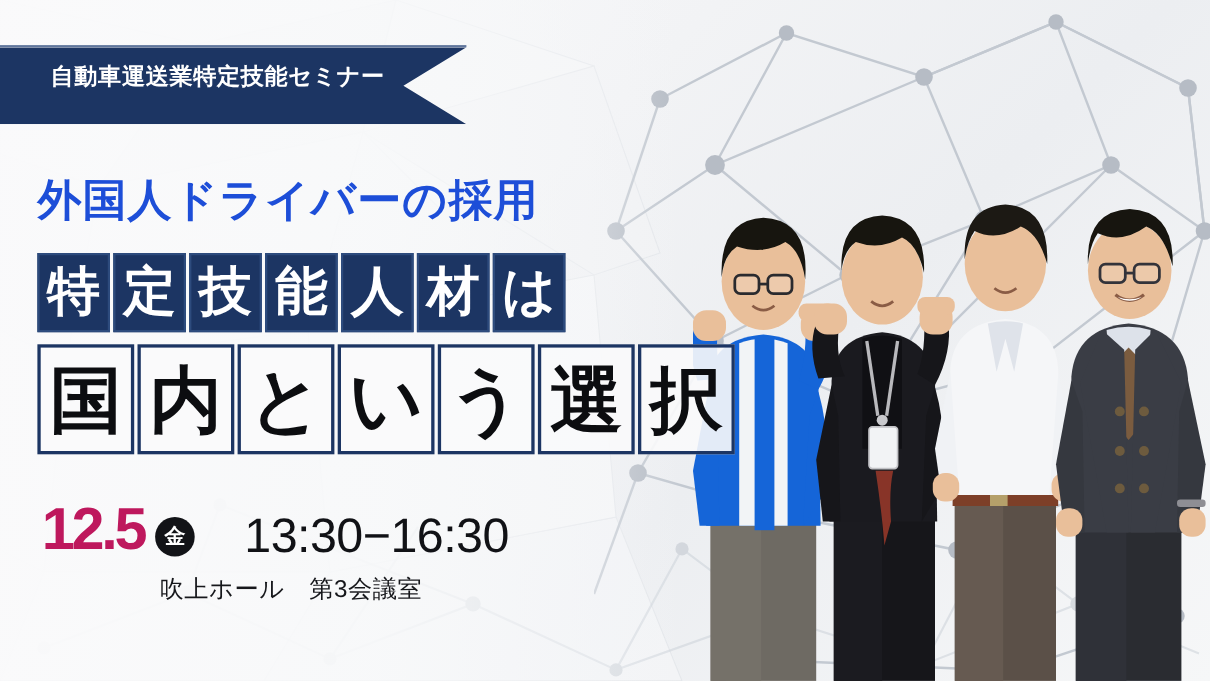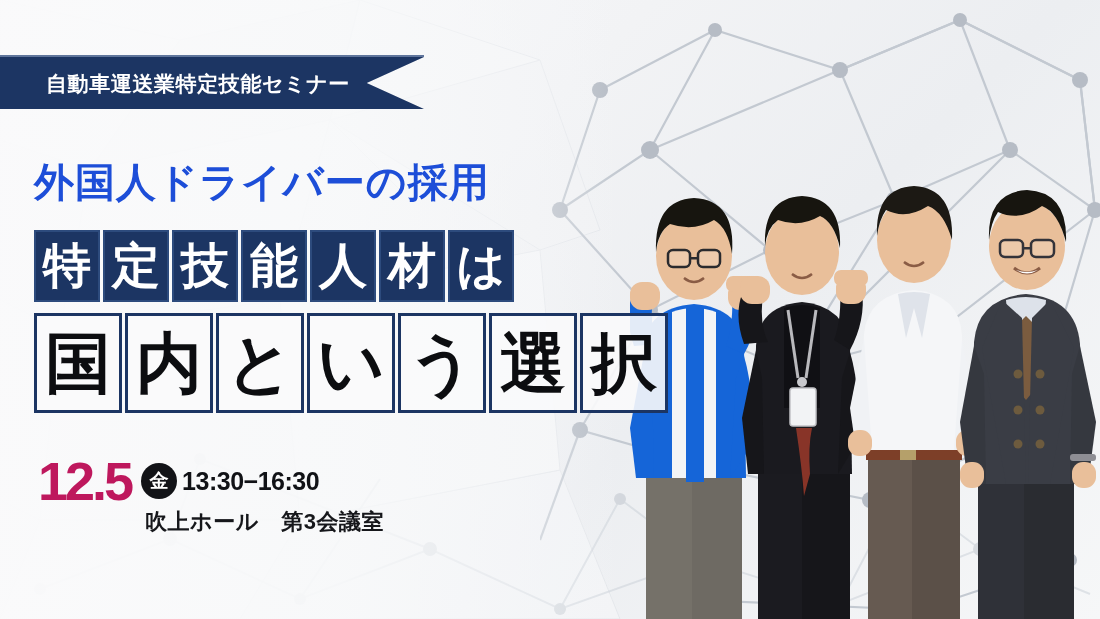--- a/index.html
+++ b/index.html
@@ -55,24 +55,24 @@
     background: linear-gradient(90deg,
       rgba(250,250,251,.96) 0%,
       rgba(248,249,250,.90) 55%,
       rgba(246,247,249,.35) 88%,
       rgba(246,247,249,0) 100%);
   }
 
   
   .ribbon-wrap {
     position: absolute;
-    top: 57px;
+    top: 43px;
     left: 0;
     width: 424px;
-    height: 52px;
+    height: 70px;
     text-align: right;
   }
   .ribbon-shape {
     position: absolute;
     inset: 0;
     background: #1c3563;
     clip-path: polygon(0 0, 100% 0, 86.5% 50%, 100% 100%, 0 100%);
   }
   .ribbon-hair {
     position: absolute;
@@ -185,31 +185,32 @@
     background: #121317;
     color: #ffffff;
     font-size: 19px;
     font-weight: 700;
     display: flex;
     align-items: center;
     justify-content: center;
     flex: none;
   }
   .time-text {
-    font-size: 25px;
-    font-weight: 700;
+    font-size: 44px;
+    font-weight: 400;
     color: #111216;
     letter-spacing: -.5px;
     white-space: nowrap;
+    margin-left: 40px;
   }
   .venue-text {
     margin-top: 8px;
     margin-left: 4px;
     font-size: 22px;
-    font-weight: 700;
+    font-weight: 400;
     color: #16171b;
     letter-spacing: .5px;
     white-space: nowrap;
   }
 
   
   .people {
     position: absolute;
     left: 630px;
     top: 178px;

